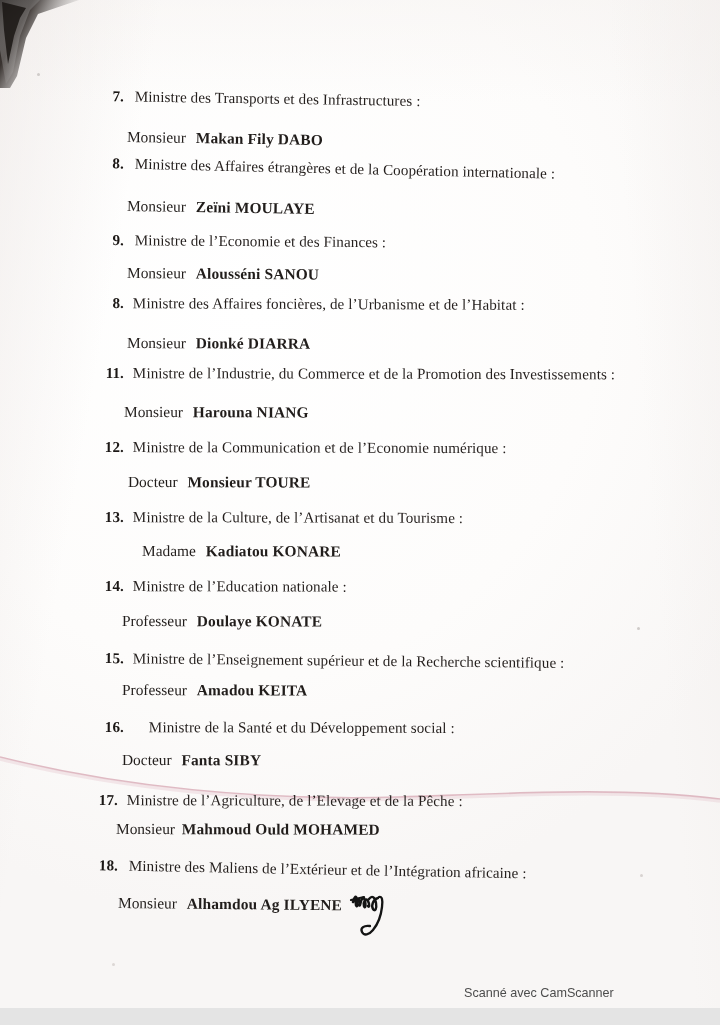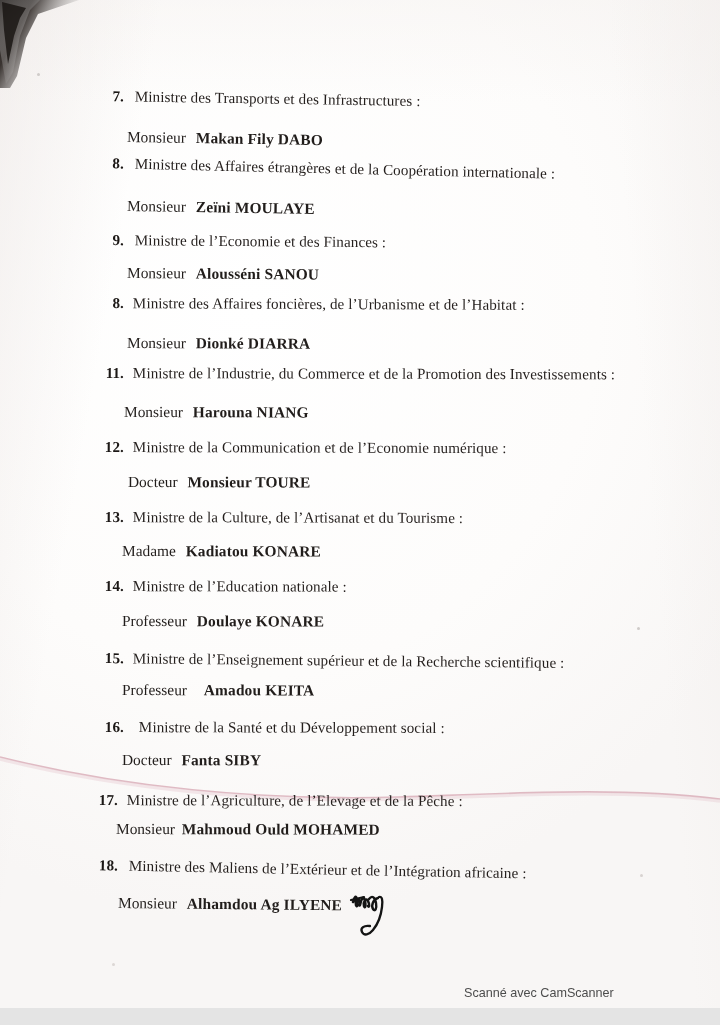--- a/index.html
+++ b/index.html
@@ -237,52 +237,52 @@
         <span class="civility">Docteur</span>
         <span class="person" style="margin-left:6px;">Monsieur TOURE</span>
       </div>
     </div>
 
     <div class="entry">
       <div class="title-line sk4" style="left:97px;top:510px;">
         <span class="num" style="width:27px;">13.</span>
         <span class="title-text" style="margin-left:5px;">Ministre de la Culture, de l’Artisanat et du Tourisme :</span>
       </div>
-      <div class="name-line sk4" style="left:122px;top:543px;">
+      <div class="name-line sk4" style="left:142px;top:543px;">
         <span class="civility">Madame</span>
         <span class="person" style="margin-left:6px;">Kadiatou KONARE</span>
       </div>
     </div>
 
     <div class="entry">
       <div class="title-line sk4" style="left:97px;top:579px;">
         <span class="num" style="width:27px;">14.</span>
         <span class="title-text" style="margin-left:5px;">Ministre de l’Education nationale :</span>
       </div>
       <div class="name-line sk4" style="left:122px;top:613px;">
         <span class="civility">Professeur</span>
-        <span class="person" style="margin-left:6px;">Doulaye KONARE</span>
+        <span class="person" style="margin-left:6px;">Doulaye KONATE</span>
       </div>
     </div>
 
     <div class="entry">
       <div class="title-line sk5" style="left:97px;top:651px;">
         <span class="num" style="width:27px;">15.</span>
         <span class="title-text" style="margin-left:5px;">Ministre de l’Enseignement supérieur et de la Recherche scientifique :</span>
       </div>
       <div class="name-line sk4" style="left:122px;top:682px;">
         <span class="civility">Professeur</span>
-        <span class="person" style="margin-left:13px;">Amadou KEITA</span>
+        <span class="person" style="margin-left:6px;">Amadou KEITA</span>
       </div>
     </div>
 
     <div class="entry">
       <div class="title-line sk4" style="left:97px;top:720px;">
         <span class="num" style="width:27px;">16.</span>
-        <span class="title-text" style="margin-left:11px;">Ministre de la Santé et du Développement social :</span>
+        <span class="title-text" style="margin-left:21px;">Ministre de la Santé et du Développement social :</span>
       </div>
       <div class="name-line sk4" style="left:122px;top:752px;">
         <span class="civility">Docteur</span>
         <span class="person" style="margin-left:6px;">Fanta SIBY</span>
       </div>
     </div>
 
     <div class="entry">
       <div class="title-line sk4" style="left:91px;top:793px;">
         <span class="num" style="width:27px;">17.</span>

